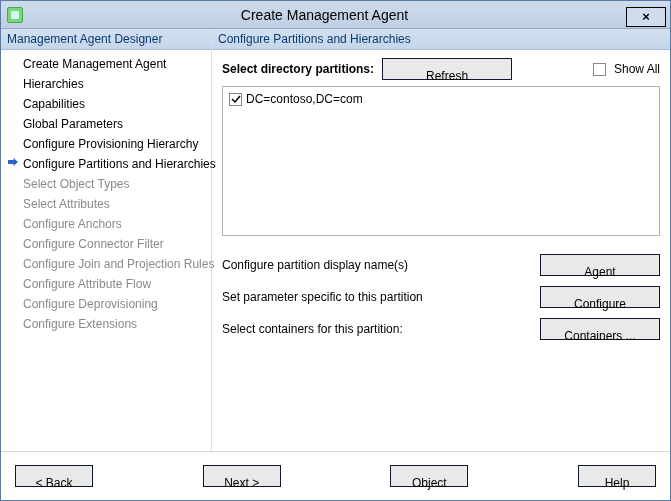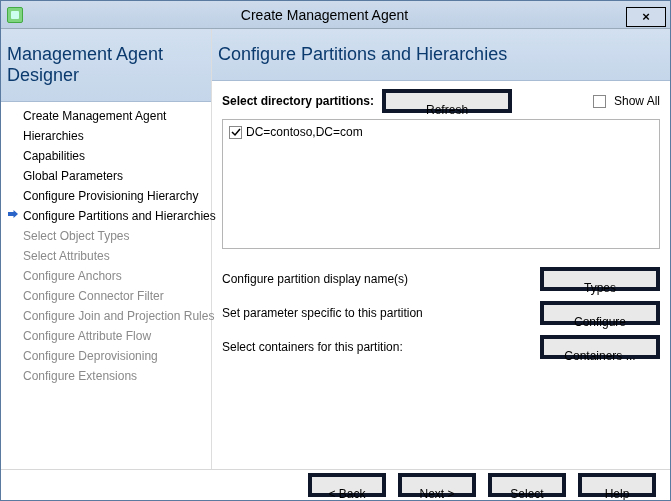--- a/index.html
+++ b/index.html
@@ -56,22 +56,22 @@
   .sidebar {
     width: 211px;
     border-right: 1px solid #ddd;
     display: flex;
     flex-direction: column;
   }
   .sidebar-header, .panel-header {
     background: linear-gradient(#d2e0f0, #c5d6ea);
     border-bottom: 1px solid #a8bcd4;
     color: #0b3a6e;
-    padding: 15px 6px;
-    font-size: 18px;
+    padding: 3px 6px;
+    font-size: 12px;
   }
   .sidebar ul {
     list-style: none;
     margin: 4px 0 0 0;
     padding: 0 2px;
   }
   .sidebar li {
     padding: 2px 2px 2px 20px;
     position: relative;
     color: #000;
@@ -101,21 +101,21 @@
     padding: 8px 10px 8px 10px;
   }
   .row1 {
     display: flex;
     align-items: center;
     gap: 8px;
   }
   .row1 .label { flex: 0 0 auto; min-width: 150px; font-weight: bold; }
   .btn {
     background: #e9e9e9;
-    border: 4px solid #0f172a;
+    border: 1px solid #0f172a;
     height: 22px;
     min-width: 106px;
     text-align: center;
     line-height: 18px;
     cursor: default;
     padding: 8px 10px;
     font-family: inherit;
     font-size: 12px;
   }
   .checkbox {
@@ -124,21 +124,21 @@
     background: #fff;
     display: inline-flex;
     align-items: center; justify-content: center;
     vertical-align: middle;
     margin-right: 4px;
   }
   .checkbox.checked svg{width:10px;height:10px;}
   .listbox {
     margin-top: 6px;
     border: 1px solid #b5b5b5;
-    height: 130px;
+    height: 150px;
     background: #fff;
     padding: 4px 6px;
     overflow: auto;
   }
   .list-item {
     display: flex;
     align-items: center;
     padding: 1px 0;
   }
   .lower-opts {
@@ -146,24 +146,24 @@
   }
   .opt-row {
     display: flex;
     align-items: center;
     margin-bottom: 10px;
   }
   .opt-row .opt-label { flex: 1; }
   .opt-row .btn { width: 120px; min-width:120px;}
   .footer {
     border-top: 1px solid #d8d8d8;
-    height: 31px;
-    display: flex;
-    align-items: center;
-    justify-content: flex-end;
+    height: 49px;
+    display: flex;
+    align-items: center;
+    justify-content: space-between;
     gap: 12px;
     padding: 0 14px;
     background: #fff;
   }
   .footer .btn { min-width: 78px; }
   .showall-box{display:flex;align-items:center;gap:4px;margin-left:auto;}
 </style>
 </head>
 <body>
 
@@ -216,34 +216,34 @@
                 <path d="M1 5 L4 8 L9 2" stroke="#000" stroke-width="1.5" fill="none"></path>
               </svg>
             </span>
             <span>DC=contoso,DC=com</span>
           </div>
         </div>
 
       <div class="lower-opts" id="lower-opts">
           <div class="opt-row">
             <span class="opt-label">Configure partition display name(s)</span>
-            <button class="btn">Types</button>
+            <button class="btn">Agent</button>
           </div>
           <div class="opt-row">
             <span class="opt-label">Set parameter specific to this partition</span>
             <button class="btn">Configure</button>
           </div>
           <div class="opt-row">
             <span class="opt-label">Select containers for this partition:</span>
             <button class="btn">Containers ...</button>
           </div>
         </div>
 
     </div>
   </div>
 </div>
 
 <div class="footer">
   <button class="btn">&lt;  Back</button>
   <button class="btn">Next  &gt;</button>
-  <button class="btn">Select</button>
+  <button class="btn">Object</button>
   <button class="btn">Help</button>
 </div>
 
 </body></html>

